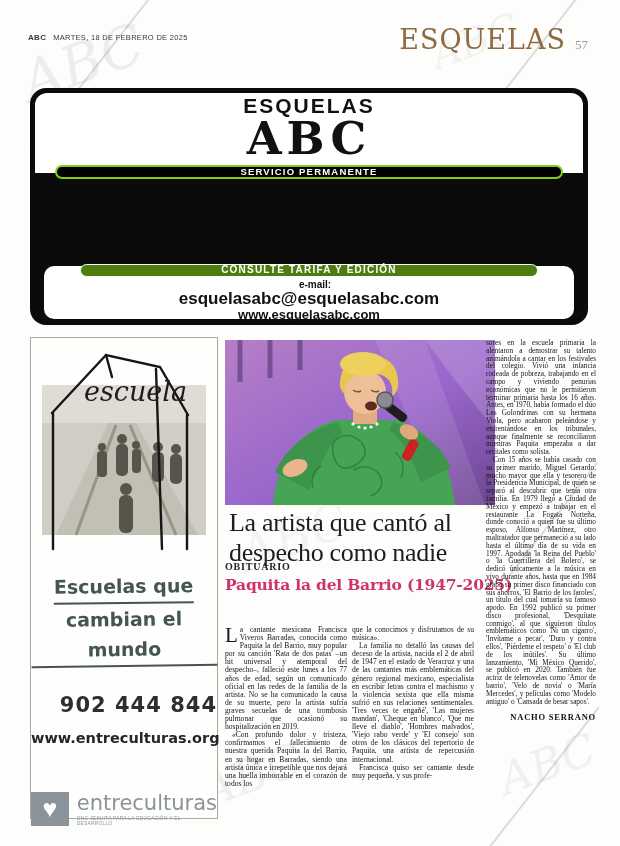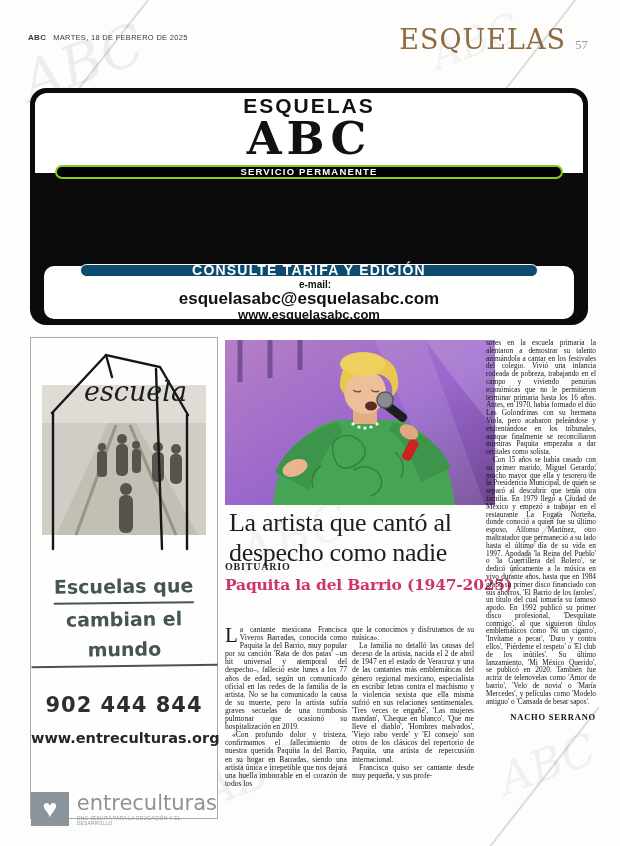--- a/index.html
+++ b/index.html
@@ -22,30 +22,30 @@
   .ad-box { position:absolute; left:30px; top:88px; width:558px; height:237px; background:#0b0b0b; border-radius:16px; }
   .ad-top { position:absolute; left:5px; top:5px; right:5px; height:80px; background:#fff; border-radius:12px 12px 0 0; text-align:center; }
   .ad-esquelas { font-family:"Liberation Sans",sans-serif; font-weight:bold; font-size:21px; letter-spacing:2px; color:#111; margin-top:1px; }
   .ad-abc { font-family:"DejaVu Serif",serif; font-weight:bold; font-size:45px; line-height:42px; letter-spacing:5px; color:#111; }
   .ad-service-pill { position:absolute; left:20px; right:20px; bottom:-6px; height:14px; background:#000; border:2px solid #84cc16; border-radius:8px;
     font-family:"Liberation Sans",sans-serif; font-weight:bold; font-size:9.5px; letter-spacing:1.2px; color:#fff; line-height:10px; text-align:center; }
   .ad-phones { position:absolute; top:96px; left:0; right:0; text-align:center; }
   .ad-phone { font-family:"Liberation Sans",sans-serif; font-weight:bold; font-size:49px; line-height:43px; letter-spacing:4px; color:#fff; transform:scaleX(1.04); }
   .ad-freecall { font-family:"Liberation Sans",sans-serif; font-weight:bold; font-size:9px; letter-spacing:1px; color:#fff; text-align:center; margin-top:3px; }
   .ad-bottom { position:absolute; left:14px; right:14px; bottom:6px; height:53px; background:#fff; border-radius:10px; text-align:center; }
-  .ad-tariff-pill { position:absolute; left:36px; right:36px; top:-2px; height:13px; background:#0c4a6e; border:1.5px solid #fff; border-radius:7px;
-    font-family:"Liberation Sans",sans-serif; font-weight:bold; font-size:14px; letter-spacing:1.2px; color:#fff; line-height:10px; }
+  .ad-tariff-pill { position:absolute; left:36px; right:36px; top:-2px; height:13px; background:#4d7c0f; border:1.5px solid #fff; border-radius:7px;
+    font-family:"Liberation Sans",sans-serif; font-weight:bold; font-size:10px; letter-spacing:1.2px; color:#fff; line-height:10px; }
   .ad-email-label { font-family:"Liberation Sans",sans-serif; font-weight:bold; font-size:10px; color:#111; margin-top:13px;padding-left:12px; }
   .ad-email { font-family:"Liberation Sans",sans-serif; font-weight:bold; font-size:17px; color:#111; line-height:17px; }
   .ad-web { font-family:"Liberation Sans",sans-serif; font-weight:bold; font-size:13px; color:#111; }
   
   .side-ad { position:absolute; left:30px; top:337px; width:188px; height:482px; border:1px solid #a8a8a4; background:#fefefc; text-align:center; }
   .school-headline { margin-top:12px; font-family:"DejaVu Sans",sans-serif; font-weight:600; font-size:19px; line-height:30px; color:#45564e; transform:rotate(-.7deg); }
   .school-headline span { display:inline-block; border-bottom:2px solid #45564e; padding-bottom:1px; }
-  .side-phone { margin-top:26px; font-family:"DejaVu Sans",sans-serif; font-weight:bold; font-size:21px; letter-spacing:1px; color:#2e2e2e; }
+  .side-phone { margin-top:26px; font-family:"DejaVu Sans",sans-serif; font-weight:bold; font-size:21px; letter-spacing:1px; color:#2e2e2e;text-align:right; }
   .side-web { margin-top:13px; font-family:"DejaVu Sans",sans-serif; font-weight:bold; font-size:14.5px; color:#262626; }
   .entre-logo { margin-top:46px; display:flex; justify-content:center; align-items:center; gap:8px; }
   .logo-box { width:46px; height:34px; background:#8b949b; color:#fff; font-size:25px; line-height:34px; }
   .logo-col { text-align:left; }
   .logo-word { font-family:"DejaVu Sans",sans-serif; font-size:21px; line-height:21px; color:#8b949b; }
   .logo-tag { font-family:"Liberation Sans",sans-serif; font-size:4.8px; letter-spacing:.3px; color:#8b949b; margin-top:2px; }
   
   .photo { position:absolute; left:225px; top:340px; width:270px; height:165px; }
   .headline { position:absolute; left:229px; top:508px; width:300px; font-family:"Liberation Serif",serif; font-size:26px; line-height:30px; color:#1d1d1d; letter-spacing:-.3px; }
   .kicker { position:absolute; left:225px; top:561px; font-family:"Liberation Serif",serif; font-weight:bold; font-size:10px; letter-spacing:.8px; color:#222; }

